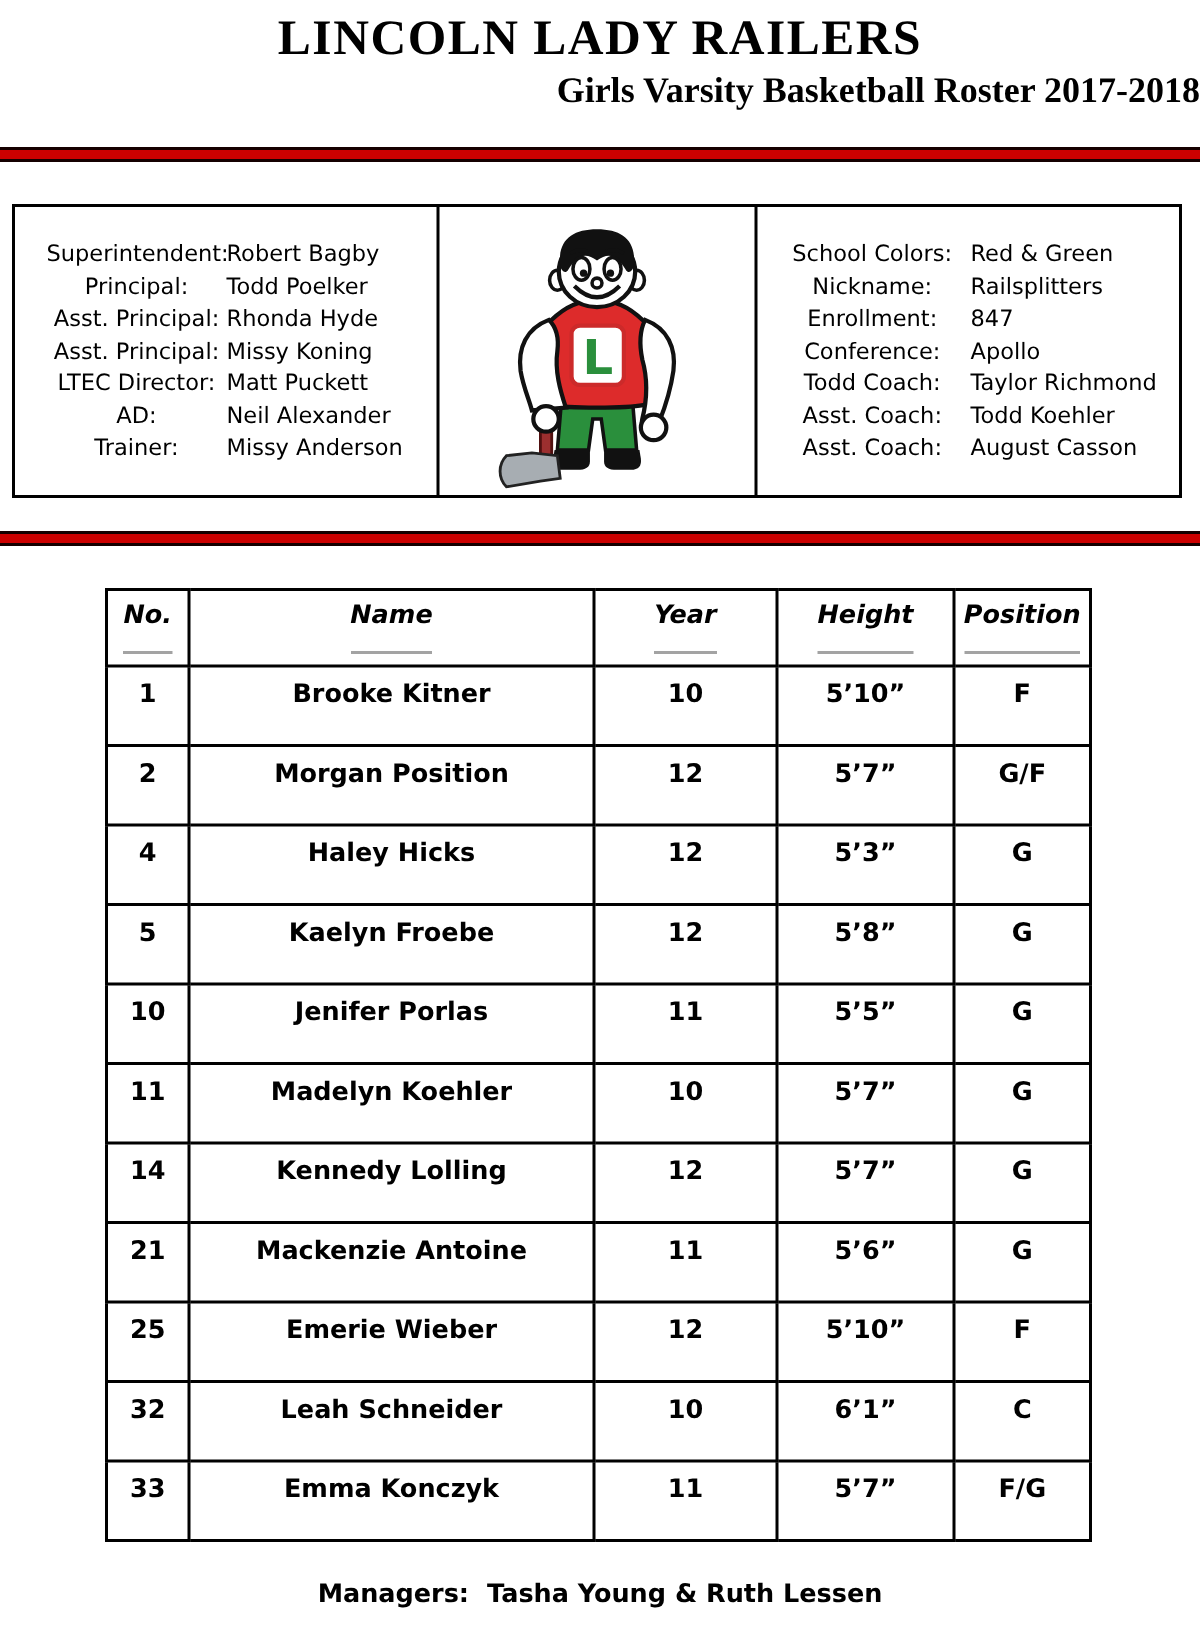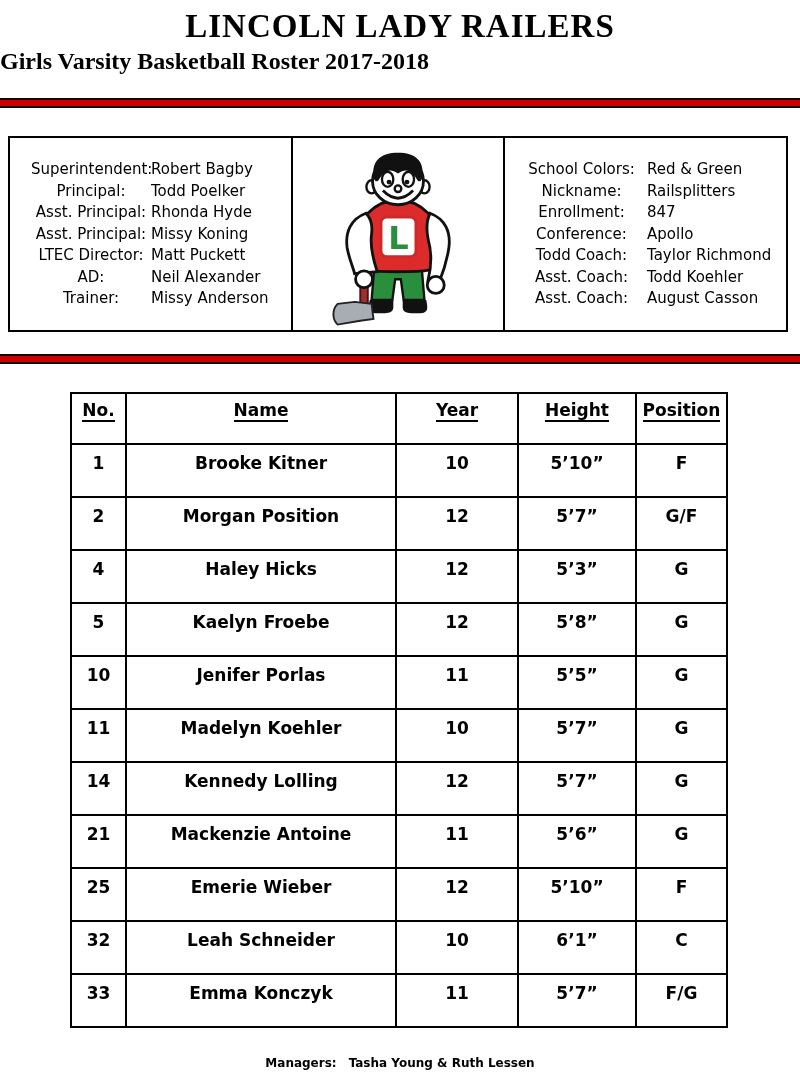--- a/index.html
+++ b/index.html
@@ -17,21 +17,21 @@
   .page-title {
     top: 6px; left: 0; width: 100%;
     text-align: center;
     font-family: "Liberation Serif", serif;
     font-weight: bold;
     font-size: 33px; line-height: 40px;
     letter-spacing: 1px;
   }
   .page-subtitle {
     top: 46px; left: 0; width: 100%;
-    text-align: left;
+    text-align: right;
     font-family: "Liberation Serif", serif;
     font-weight: bold;
     font-size: 24px; line-height: 30px;
   }
 
   
   .red-rule {
     left: 0; width: 800px; height: 10px;
     background: linear-gradient(to bottom,
       #150000 0px, #150000 2px,
@@ -83,31 +83,32 @@
     text-align: center;
     vertical-align: top;
     font-weight: bold;
     font-size: 17px;
     padding: 0;
   }
   .roster th { height: 51px; padding-top: 6px; }
   .roster td { height: 53px; padding-top: 8px; }
   .th-label {
     display: inline-block;
-    border-bottom: 2px solid #000000;
-    padding-bottom: 0;
+    border-bottom: 2px solid #a3a3a3;
+    padding-bottom: 14px;
     line-height: 20px;
+    font-style: italic;
   }
 
   
   .managers {
     top: 1050px; left: 0; width: 100%;
     text-align: center;
     font-weight: bold;
-    font-size: 12px; line-height: 26px;
+    font-size: 17px; line-height: 26px;
   }
   .managers .gap { display: inline-block; width: 12px; }
 
   svg text { font-family: "DejaVu Sans", sans-serif; }
 </style>
 </head>
 <body>
 
 <div class="abs page-title">LINCOLN LADY RAILERS</div>
 <div class="abs page-subtitle">Girls Varsity Basketball Roster 2017-2018</div>

